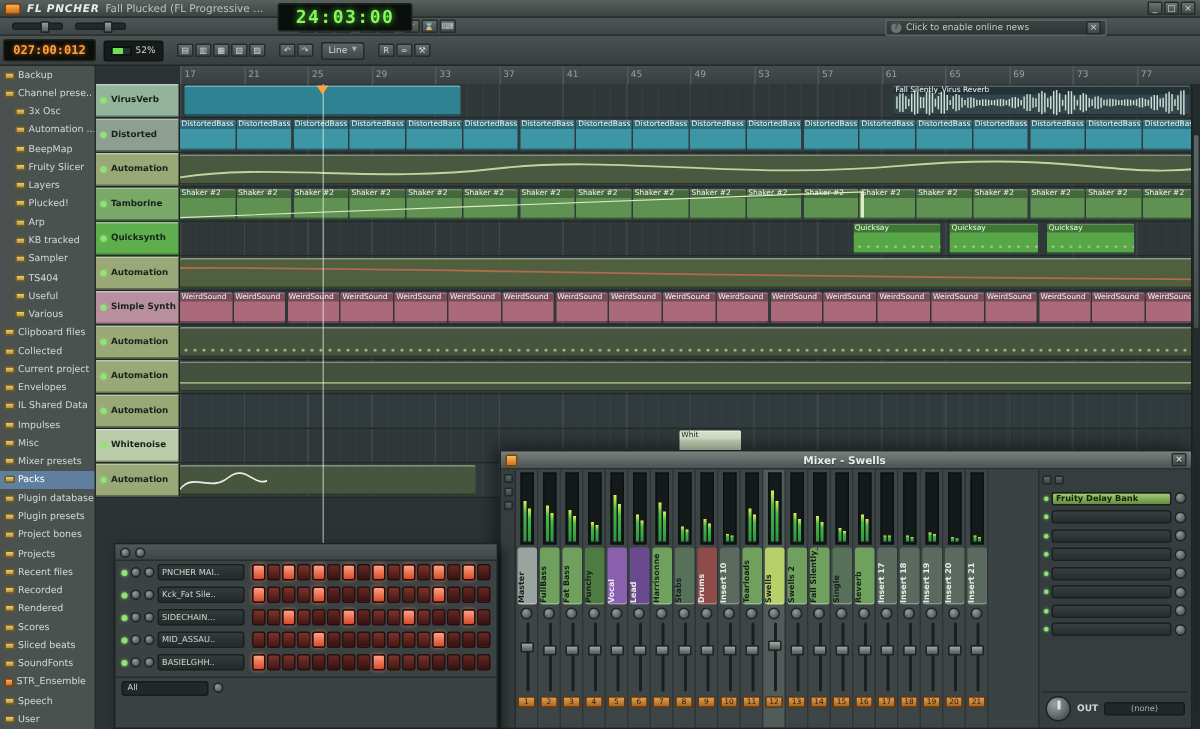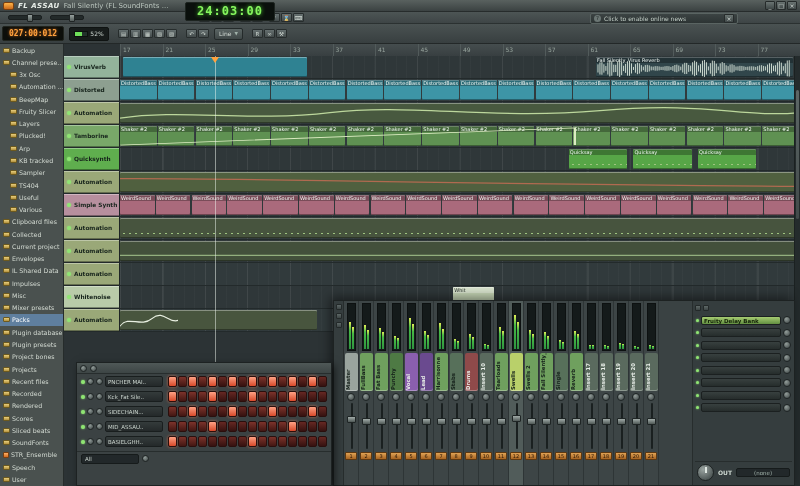--- a/index.html
+++ b/index.html
@@ -108,22 +108,22 @@
   #out-label{font-size:6px;font-weight:bold;color:#cdd7d0;}
   #out-display{flex:1;height:9px;background:#22282a;border:1px solid #161b1b;border-radius:2px;color:#9fb0a8;font-size:5.5px;line-height:8px;text-align:center;overflow:hidden;}
 </style>
 </head>
 <body>
 
 <div id="app">
 
   <div id="titlebar">
     <span class="logo"></span>
-    <span class="app-name">FL ASSAU</span>
-    <span class="win-title-text">Fall Silently (FL SoundFonts ...</span>
+    <span class="app-name">FL PNCHER</span>
+    <span class="win-title-text">Fall Plucked (FL Progressive ...</span>
     <span class="win-btns">
       <span class="win-btn">_</span>
       <span class="win-btn">□</span>
       <span class="win-btn">×</span>
     </span>
   </div>
 
   <div id="menubar">
     <span style="display:flex;gap:1px;"></span>
     <span class="mini-slider">
@@ -791,20 +791,27 @@
           </div>
         </div>
       </div>
     <div id="rack-bottom">
       <span class="group-combo">All</span>
       <span class="knob k7"></span>
     </div>
   </div>
 
   <div id="mixer">
+    <div class="win-title" id="mixer-title-bar">
+      <span class="ticon"></span>
+      <span class="title-center">Mixer - Swells</span>
+      <span class="win-btns">
+        <span class="win-btn">×</span>
+      </span>
+    </div>
     <div id="mixer-body">
       <div id="mixer-left">
         <span class="mini-sq"></span>
         <span class="mini-sq"></span>
         <span class="mini-sq"></span>
       </div>
       <div id="mixer-strips">
           <div class="strip">
             <div class="meter">
               <i style="height: 62%;"></i>

